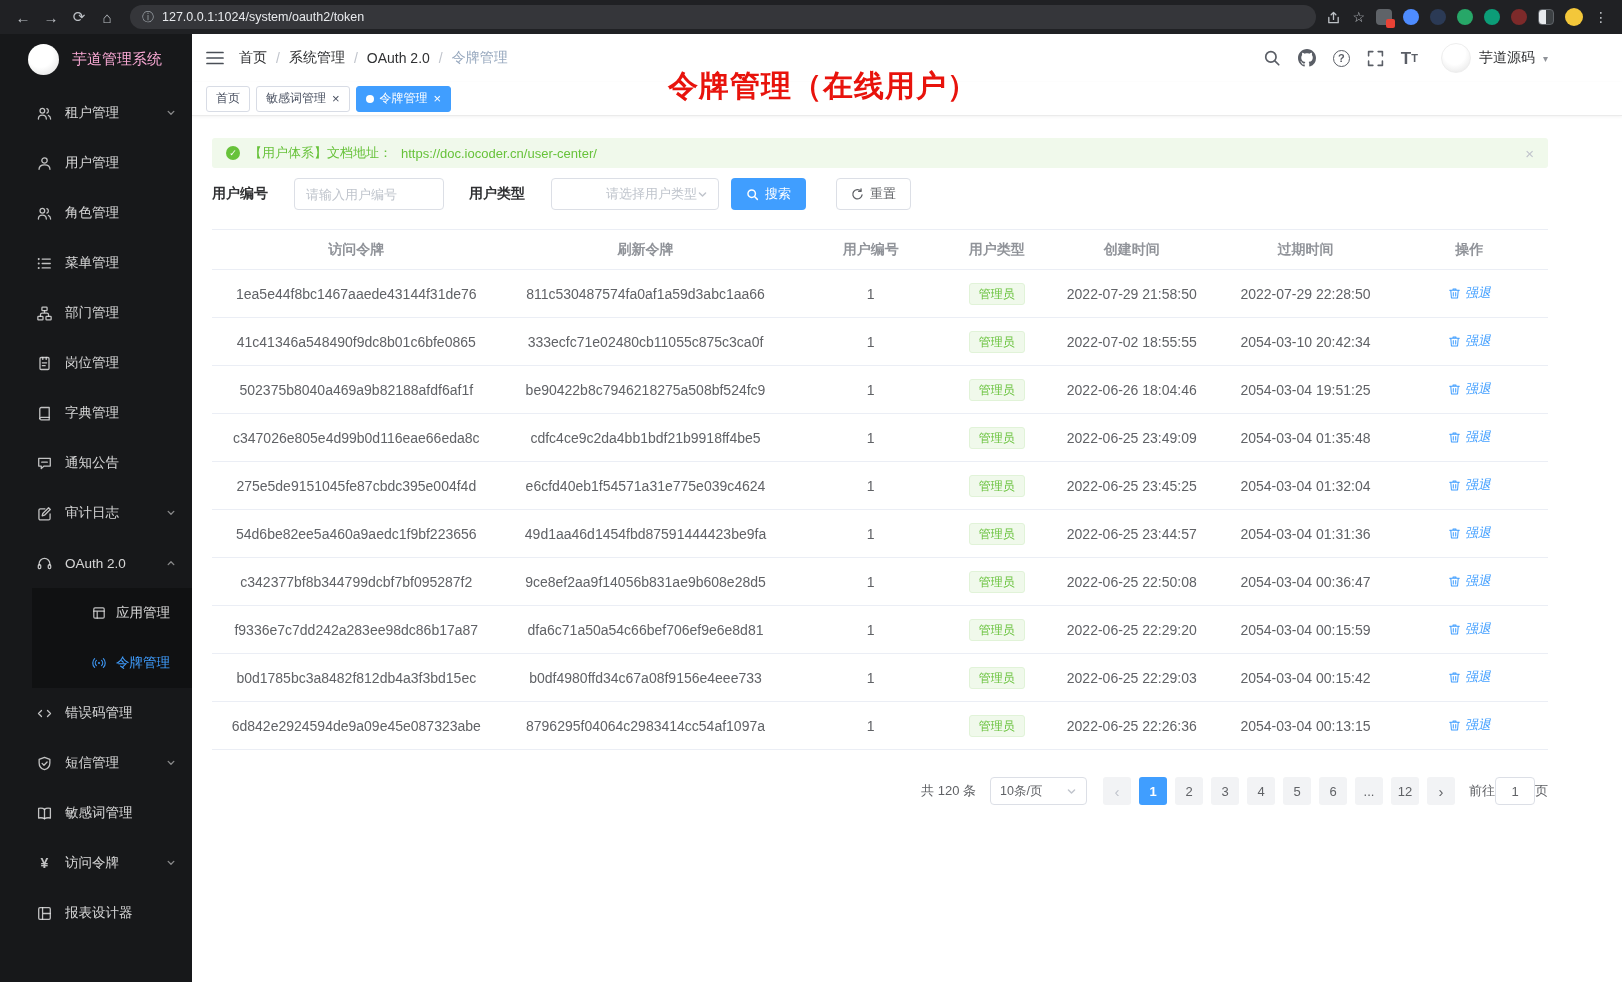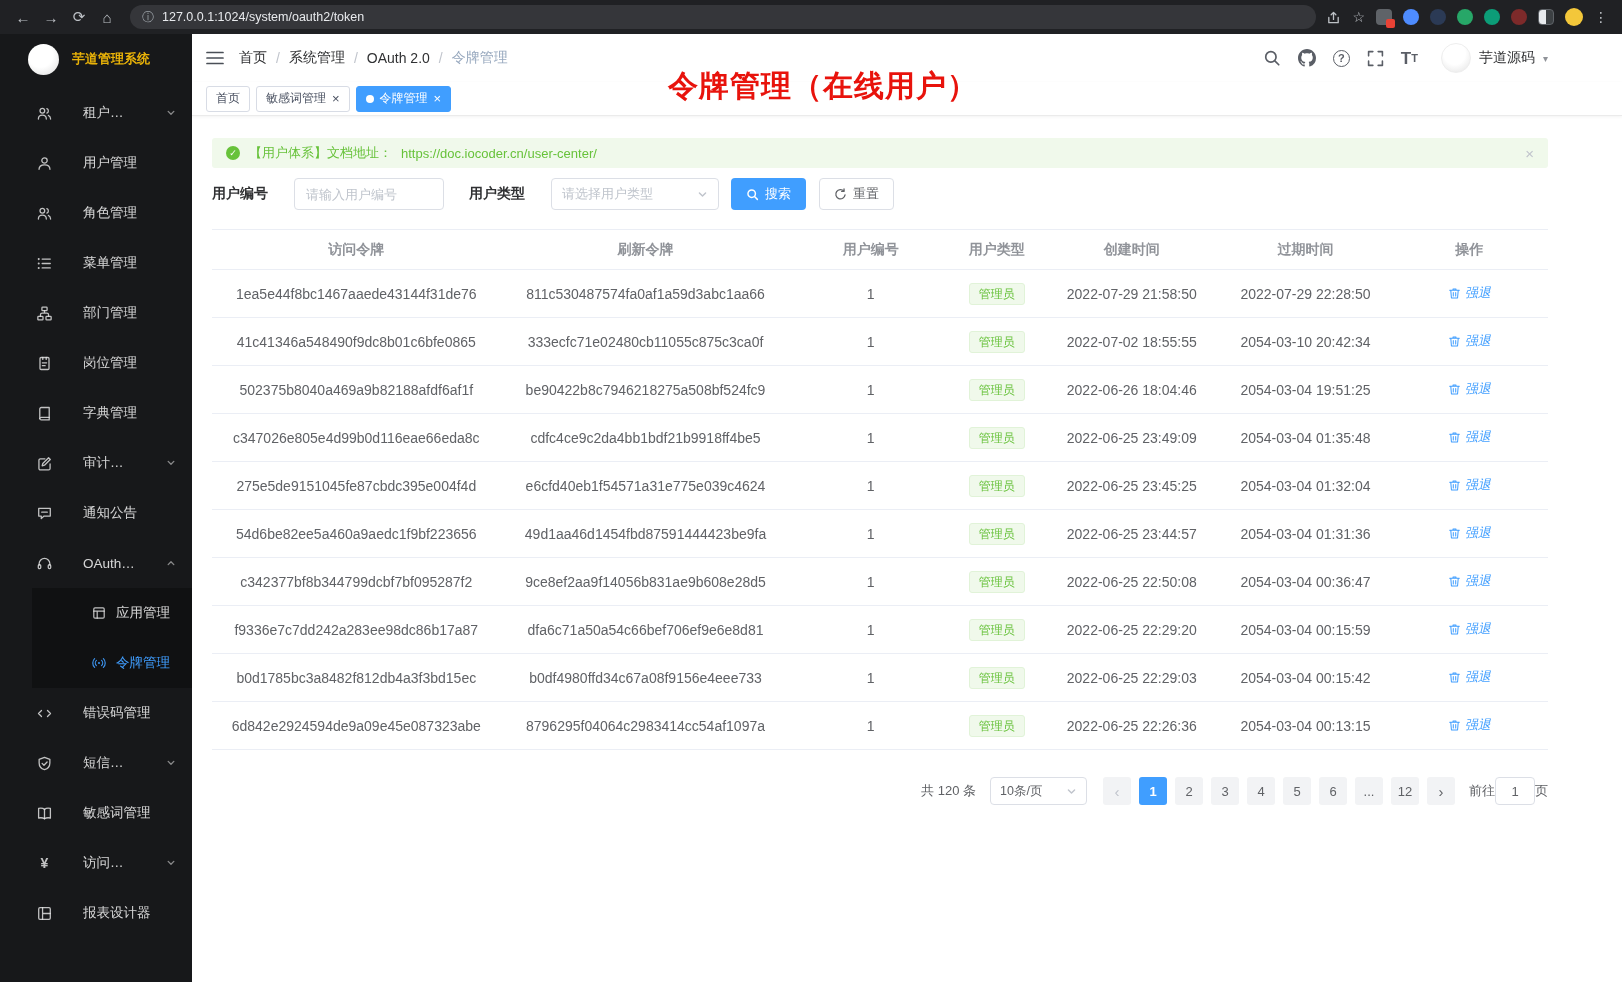--- a/index.html
+++ b/index.html
@@ -26,23 +26,23 @@
   .half-square { width:16px; height:16px; border-radius:4px; background:linear-gradient(90deg,#e8eaed 50%,#3c4043 50%);
                  border:1px solid #5f6368; }
 
   
   .app { display:flex; height:948px; }
 
   
   .sidebar { width:192px; flex-shrink:0; background:#17181a; display:flex; flex-direction:column; overflow:hidden; }
   .logo-row { height:50px; display:flex; align-items:center; gap:13px; padding:0 0 0 28px; cursor:pointer; flex-shrink:0; }
   .logo-avatar { width:31px; height:31px; border-radius:50%; background:radial-gradient(circle at 40% 35%, #ffffff 0 45%, #dcdcdc 100%); flex-shrink:0; }
-  .logo-title { color:#eab308; font-size:13px; font-weight:700; white-space:nowrap; }
+  .logo-title { color:#f9a8d4; font-size:15px; font-weight:400; white-space:nowrap; }
   .menu { flex:1; padding-top:4px; overflow:hidden; }
-  .mi { height:50px; display:flex; align-items:center; gap:31px; padding:0 16px 0 37px; font-size:13.5px;
+  .mi { height:50px; display:flex; align-items:center; gap:13px; padding:0 16px 0 37px; font-size:13.5px;
         color:rgba(255,255,255,.82); cursor:pointer; white-space:nowrap; }
   .mi .ic { width:15px; height:15px; flex-shrink:0; stroke:currentColor; fill:none; stroke-width:1.2;
             stroke-linecap:round; stroke-linejoin:round; opacity:.9; }
   .ic-glyph { width:15px; flex-shrink:0; text-align:center; font-size:14px; font-weight:700; opacity:.9; }
   .mi-label { overflow:hidden; text-overflow:ellipsis; }
   .chev { margin-left:auto; width:10px; height:10px; stroke:currentColor; fill:none; stroke-width:1.3;
           stroke-linecap:round; stroke-linejoin:round; opacity:.6; flex-shrink:0; }
   .chev.up { transform:rotate(180deg); }
   .submenu { background:rgba(0,0,0,.28);margin-left:32px; }
   .mi.smi { padding-left:60px; gap:10px; }
@@ -89,27 +89,27 @@
   .aclose { margin-left:auto; color:#c0c4cc; font-size:15px; cursor:pointer; }
 
   .filters { display:flex; align-items:center; margin-top:10px; }
   .f-group { display:flex; align-items:center; }
   .f-group + .f-group { margin-left:25px; }
   .f-label { font-size:14px; font-weight:700; color:#303133; margin-right:26px; white-space:nowrap; }
   .f-input { width:150px; height:32px; border:1px solid #dcdfe6; border-radius:4px; padding:0 11px;
              font-size:13px; color:#606266; outline:none; font-family:inherit; }
   .f-input::placeholder { color:#bfc4cc; }
   .f-select { width:168px; height:32px; border:1px solid #dcdfe6; border-radius:4px; padding:0 10px;
-              display:flex; align-items:center; justify-content:space-between; cursor:pointer; background:#fff; }
+              display:flex; align-items:center; justify-content:flex-end; cursor:pointer; background:#fff; }
   .f-select .ph { font-size:13px; color:#bfc4cc; }
   .sel-chev { stroke:#c0c4cc; fill:none; stroke-width:1.3; stroke-linecap:round; stroke-linejoin:round; }
   .btn { height:32px; border-radius:4px; font-size:13px; display:inline-flex; align-items:center; gap:6px;
          padding:0 14px; cursor:pointer; border:1px solid transparent; font-family:inherit; }
   .btn-primary { background:#409eff; color:#fff; margin-left:12px; }
-  .btn-plain { background:#fff; border-color:#dcdfe6; color:#606266; margin-left:13px; }
+  .btn-plain { background:#fff; border-color:#dcdfe6; color:#606266; margin-left:30px; }
   .btn svg { display:block; }
 
   .table-wrap { margin-top:19px; }
   table.data-table { width:100%; border-collapse:collapse; table-layout:fixed; border-top:1px solid #ebeef5; }
   .data-table th { height:40px; font-size:14px; color:#909399; font-weight:700; 
                    border-bottom:1px solid #ebeef5; white-space:nowrap; }
   .data-table td { height:48px; font-size:14px; color:#606266; text-align:center; border-bottom:1px solid #ebeef5;
                    white-space:nowrap; overflow:hidden; }
   .tag-success { display:inline-block; height:22px; line-height:20px; padding:0 9px; font-size:12px; border-radius:3px;
                  background:#f0f9eb; border:1px solid #e1f3d8; color:#67c23a; }
@@ -237,35 +237,35 @@
         <div class="mi">
           <svg class="ic" viewBox="0 0 14 14">
               <path d="M2.6 11.6V2.8c0-.8.6-1.4 1.4-1.4h7.4v9.2H4a1.4 1.4 0 0 0-1.4 1z"></path>
               <path d="M2.6 11.6c0 .8.6 1.4 1.4 1.4h7.4v-2.4"></path>
             </svg>
           <span class="mi-label">字典管理</span>
         </div>
 
         <div class="mi">
           <svg class="ic" viewBox="0 0 14 14">
+              <path d="M1.6 2.2h10.8v7.2H6.6L4 11.8V9.4H1.6z"></path>
+              <path d="M4.4 5.8h5.2"></path>
+            </svg>
+          <span class="mi-label">通知公告</span>
+        </div>
+
+        <div class="mi">
+          <svg class="ic" viewBox="0 0 14 14">
               <path d="M12.2 7.4v4.2c0 .8-.6 1.4-1.4 1.4H3.2c-.8 0-1.4-.6-1.4-1.4V4c0-.8.6-1.4 1.4-1.4h4.2"></path>
               <path d="M10.8 1.6l1.6 1.6-5.4 5.4-2.2.6.6-2.2z"></path>
             </svg>
           <span class="mi-label">审计日志</span>
           <svg class="chev" viewBox="0 0 10 10">
               <path d="M2.2 3.4 5 6.2 7.8 3.4"></path>
             </svg>
-        </div>
-
-        <div class="mi">
-          <svg class="ic" viewBox="0 0 14 14">
-              <path d="M1.6 2.2h10.8v7.2H6.6L4 11.8V9.4H1.6z"></path>
-              <path d="M4.4 5.8h5.2"></path>
-            </svg>
-          <span class="mi-label">通知公告</span>
         </div>
 
         <div class="mi">
           <svg class="ic" viewBox="0 0 14 14">
               <path d="M2 8.6V7.2a5 5 0 0 1 10 0v1.4"></path>
               <rect x="1.2" y="8" width="2.3" height="3.7" rx="1"></rect>
               <rect x="10.5" y="8" width="2.3" height="3.7" rx="1"></rect>
             </svg>
           <span class="mi-label">OAuth 2.0</span>
           <svg class="chev up" viewBox="0 0 10 10">

